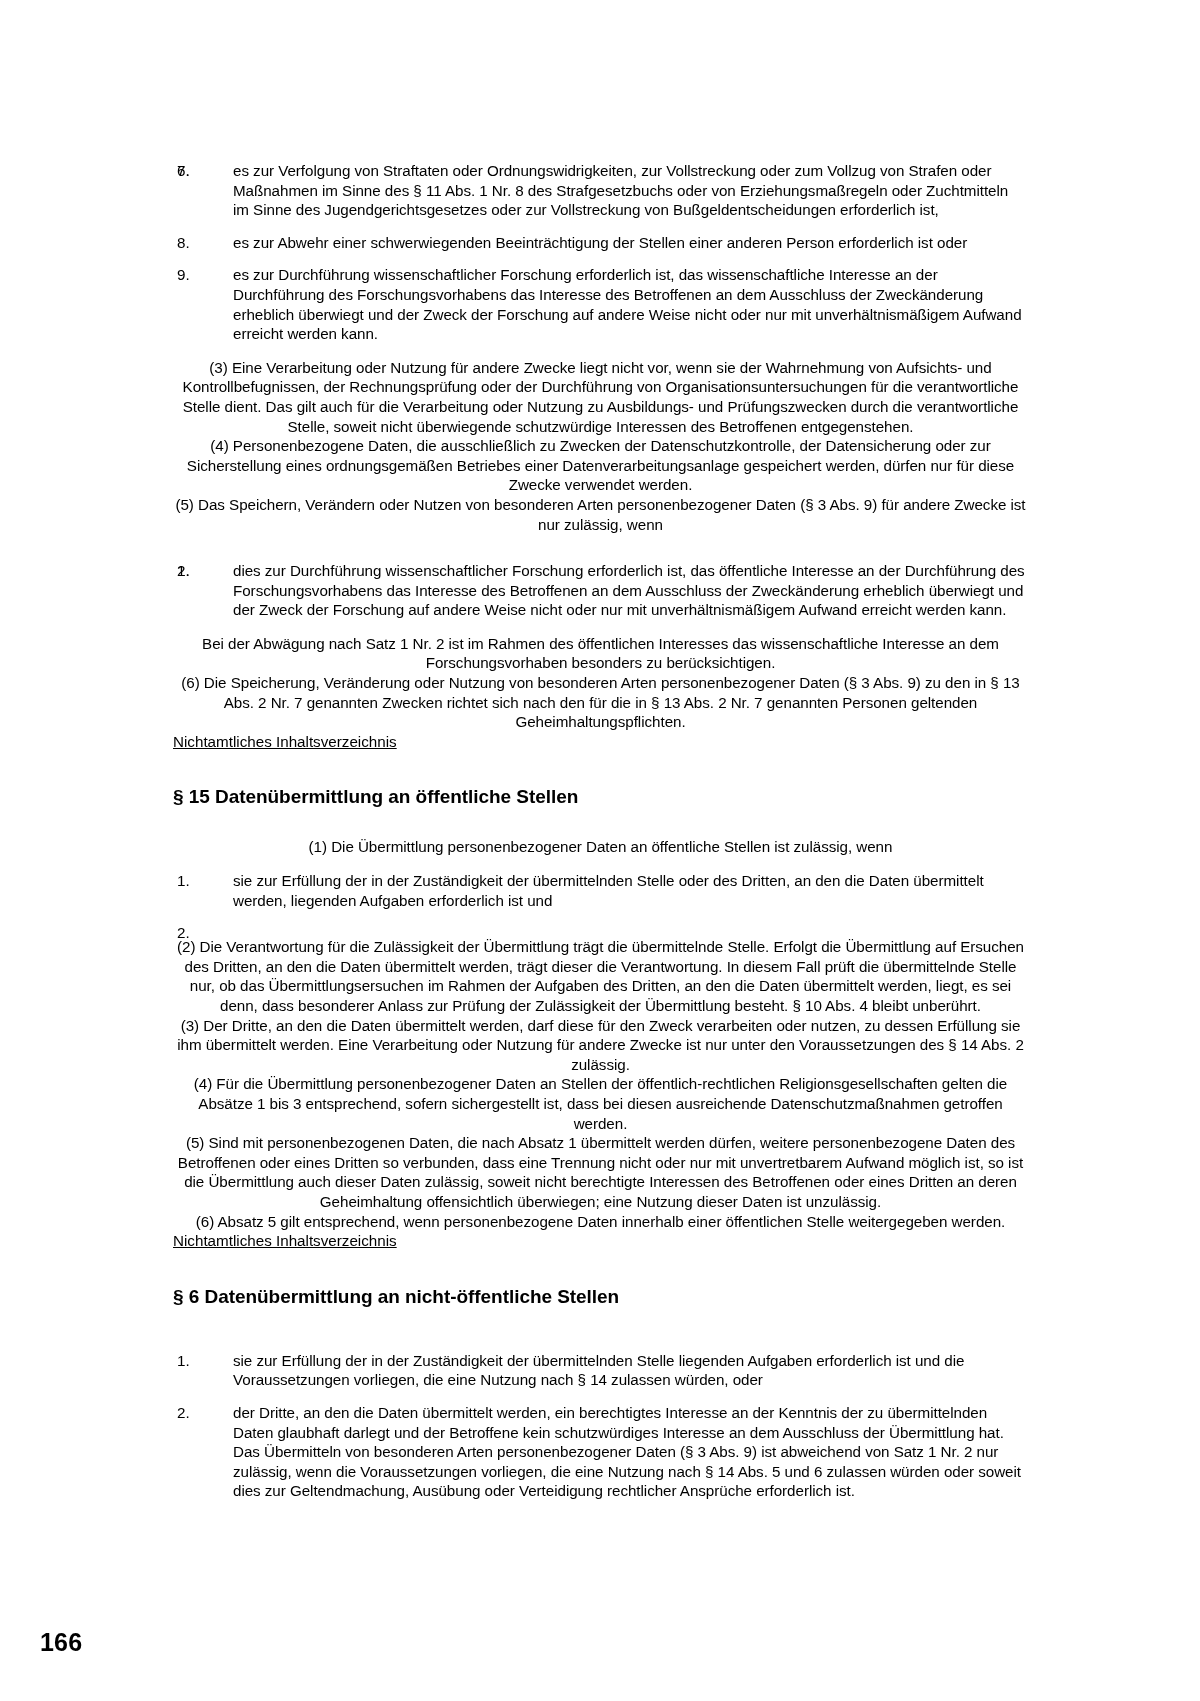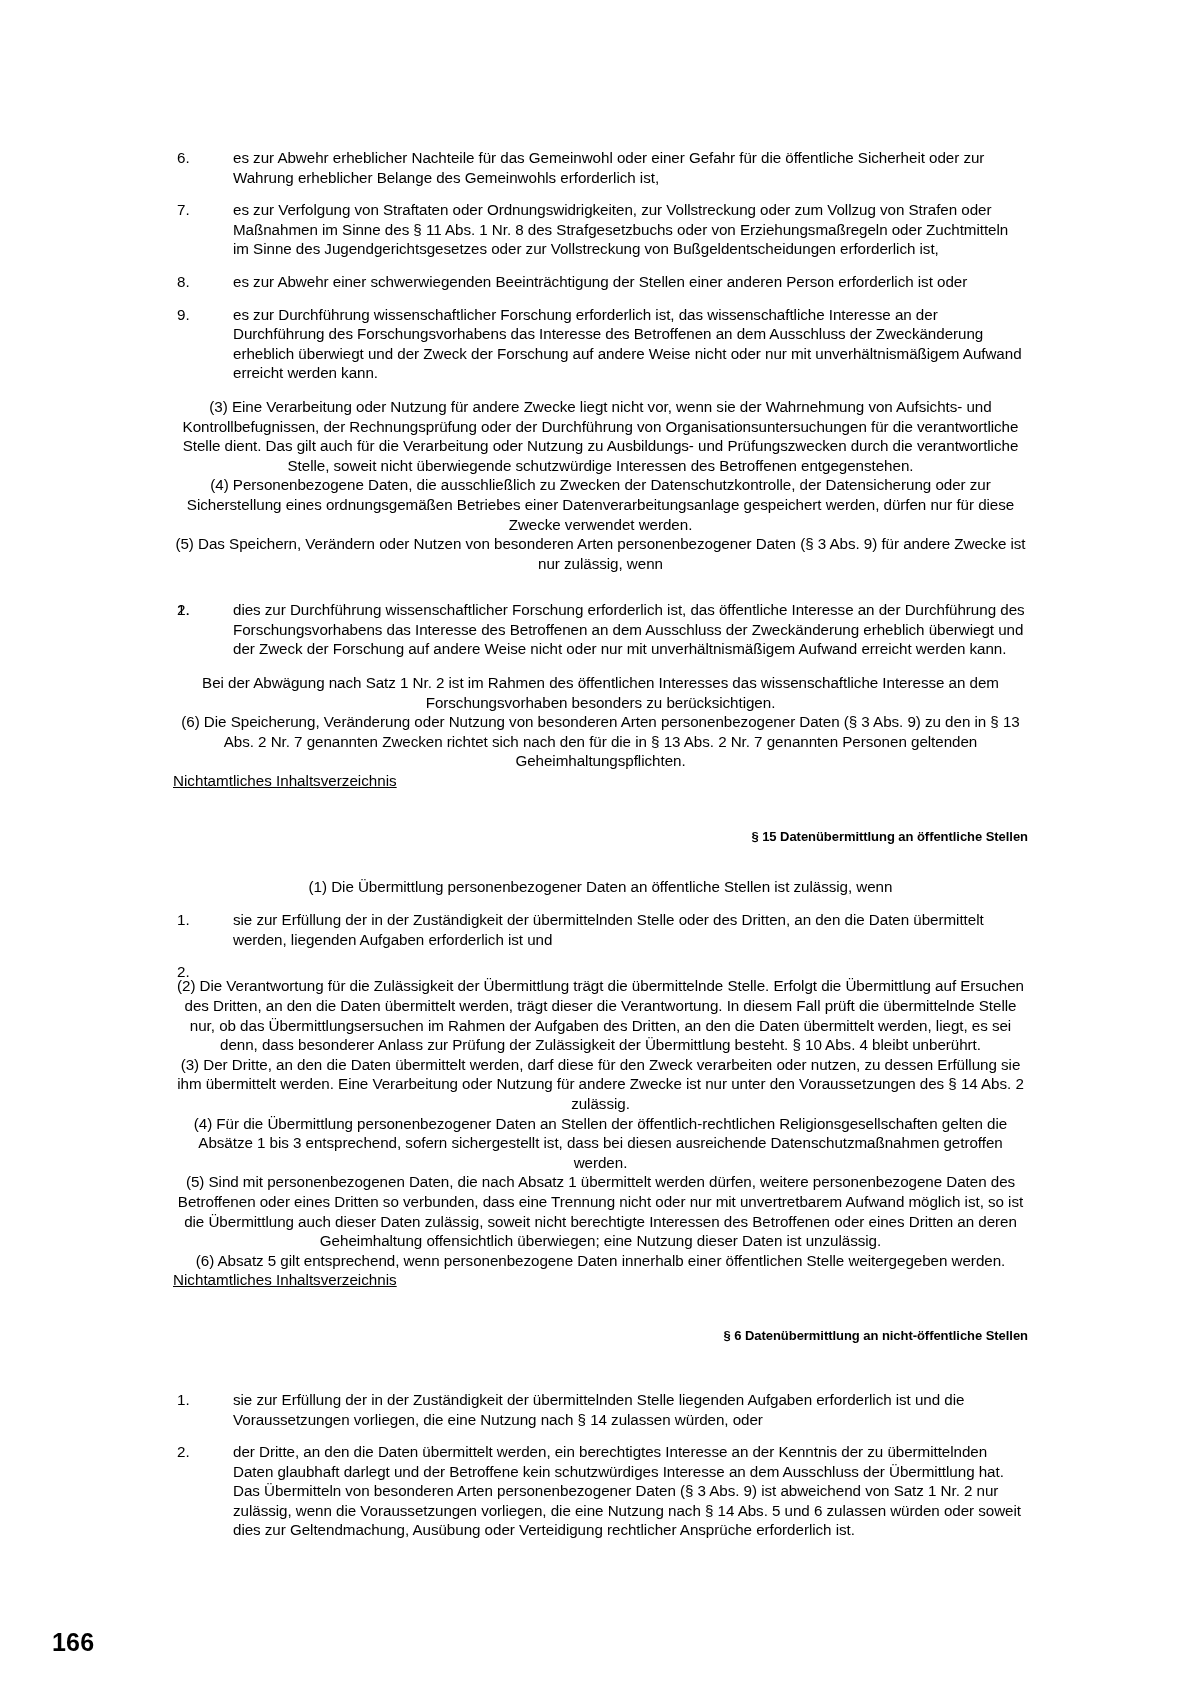--- a/index.html
+++ b/index.html
@@ -58,52 +58,51 @@
   .toc-link {
     font-size: 15.2px;
     line-height: 19.6px;
     text-decoration: underline;
     color: #000000;
     display: inline-block;
     cursor: pointer;
     text-align: center;
   }
   .section-heading {
-    text-align: right;
-    font-size: 13px;
+    text-align: left;
+    font-size: 19px;
     font-weight: bold;
     line-height: 20px;
     letter-spacing: -0.05px;
   }
   .heading-space-before {
     height: 36px;
   }
   .heading-space-after {
     height: 30px;
   }
   .page-number {
     position: absolute;
-    left: 52px;
+    left: 40px;
     bottom: 44px;
     font-size: 25px;
     font-weight: bold;
     letter-spacing: 0.2px;
   }
 </style>
 </head>
 <body>
 
 <div class="page">
 
   <div class="content">
 
     <div>
       <div class="numitem">
         <span class="num">6.</span>
-        <span>es zur Abwehr erheblicher Nachteile für das Gemeinwohl oder einer Gefahr für die öffentliche Sicherheit oder zur Wahrung erheblicher Belange des Gemeinwohls erforderlich ist,</span>
       </div>
       <div class="numitem">
         <span class="num">7.</span>
         <span>es zur Verfolgung von Straftaten oder Ordnungswidrigkeiten, zur Vollstreckung oder zum Vollzug von Strafen oder Maßnahmen im Sinne des § 11 Abs. 1 Nr. 8 des Strafgesetzbuchs oder von Erziehungsmaßregeln oder Zuchtmitteln im Sinne des Jugendgerichtsgesetzes oder zur Vollstreckung von Bußgeldentscheidungen erforderlich ist,</span>
       </div>
       <div class="numitem">
         <span class="num">8.</span>
         <span>es zur Abwehr einer schwerwiegenden Beeinträchtigung der Stellen einer anderen Person erforderlich ist oder</span>
       </div>
       <div class="numitem">

